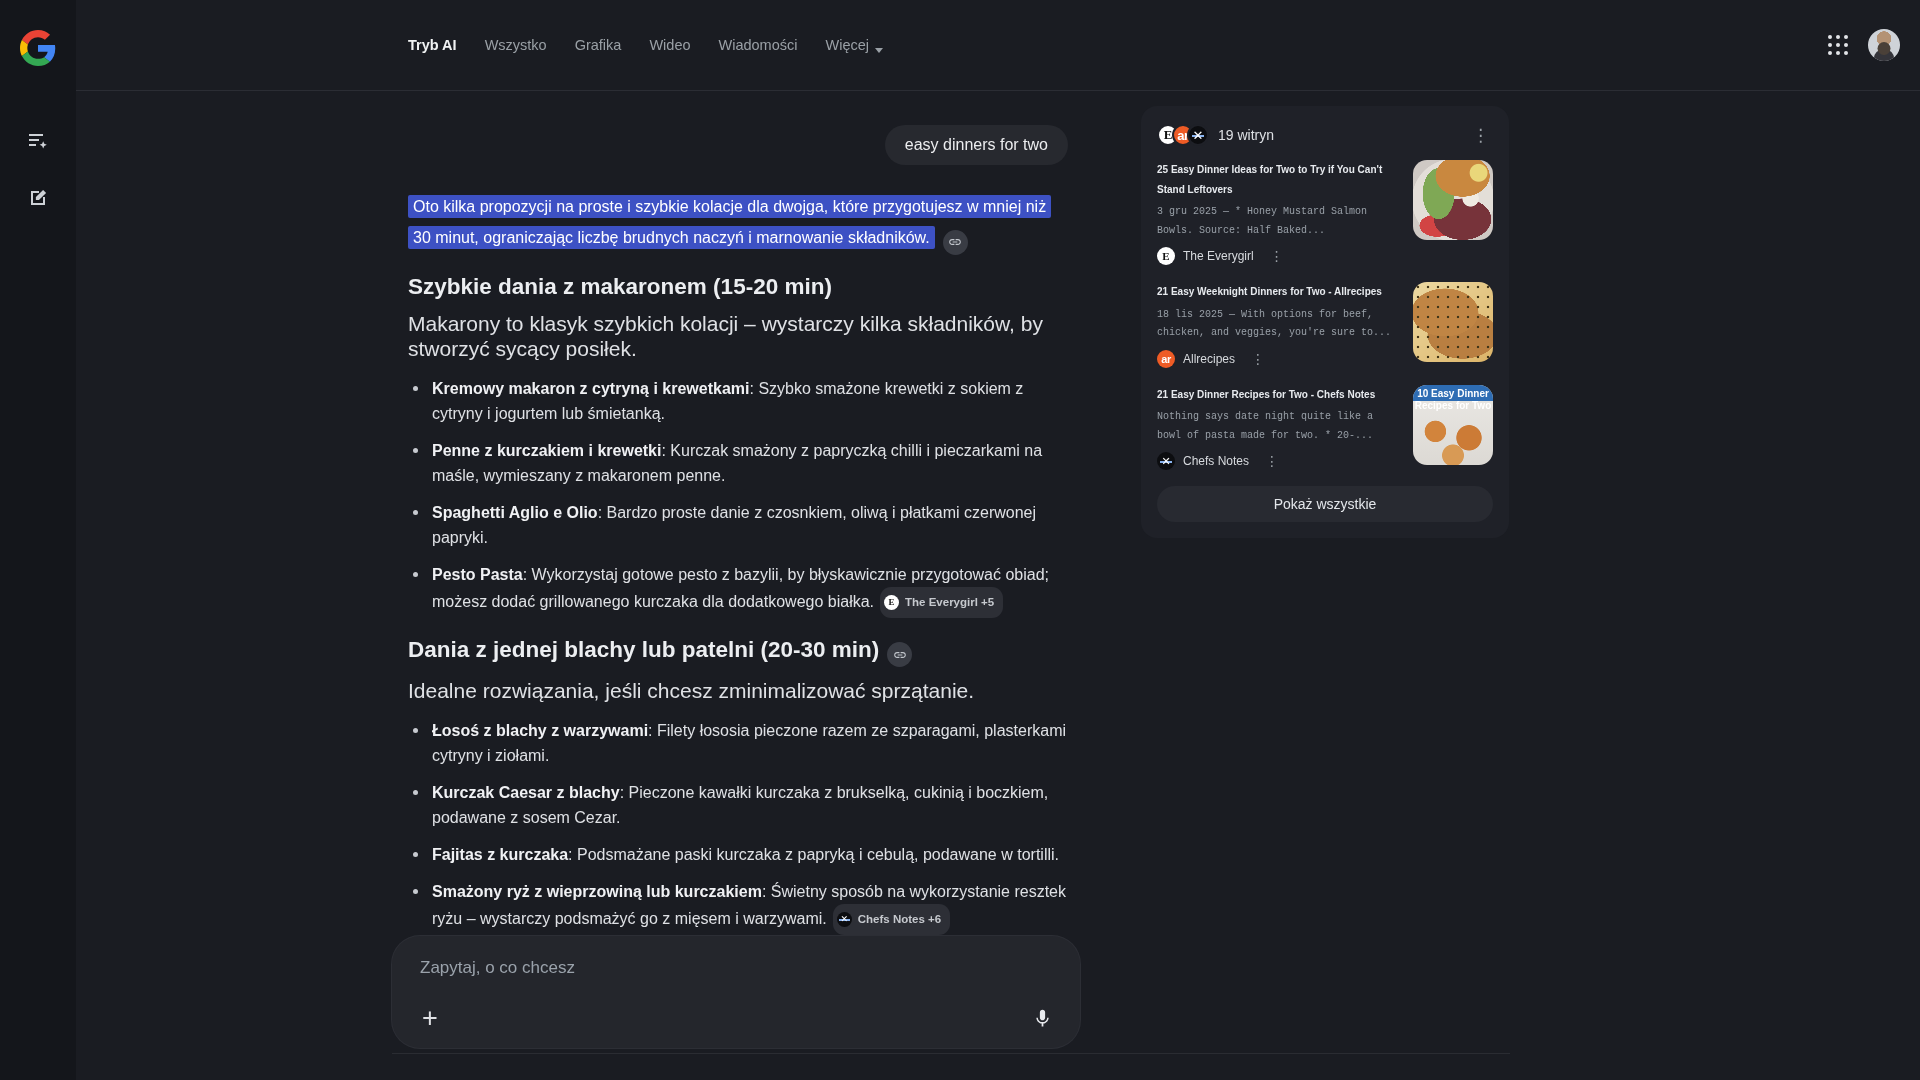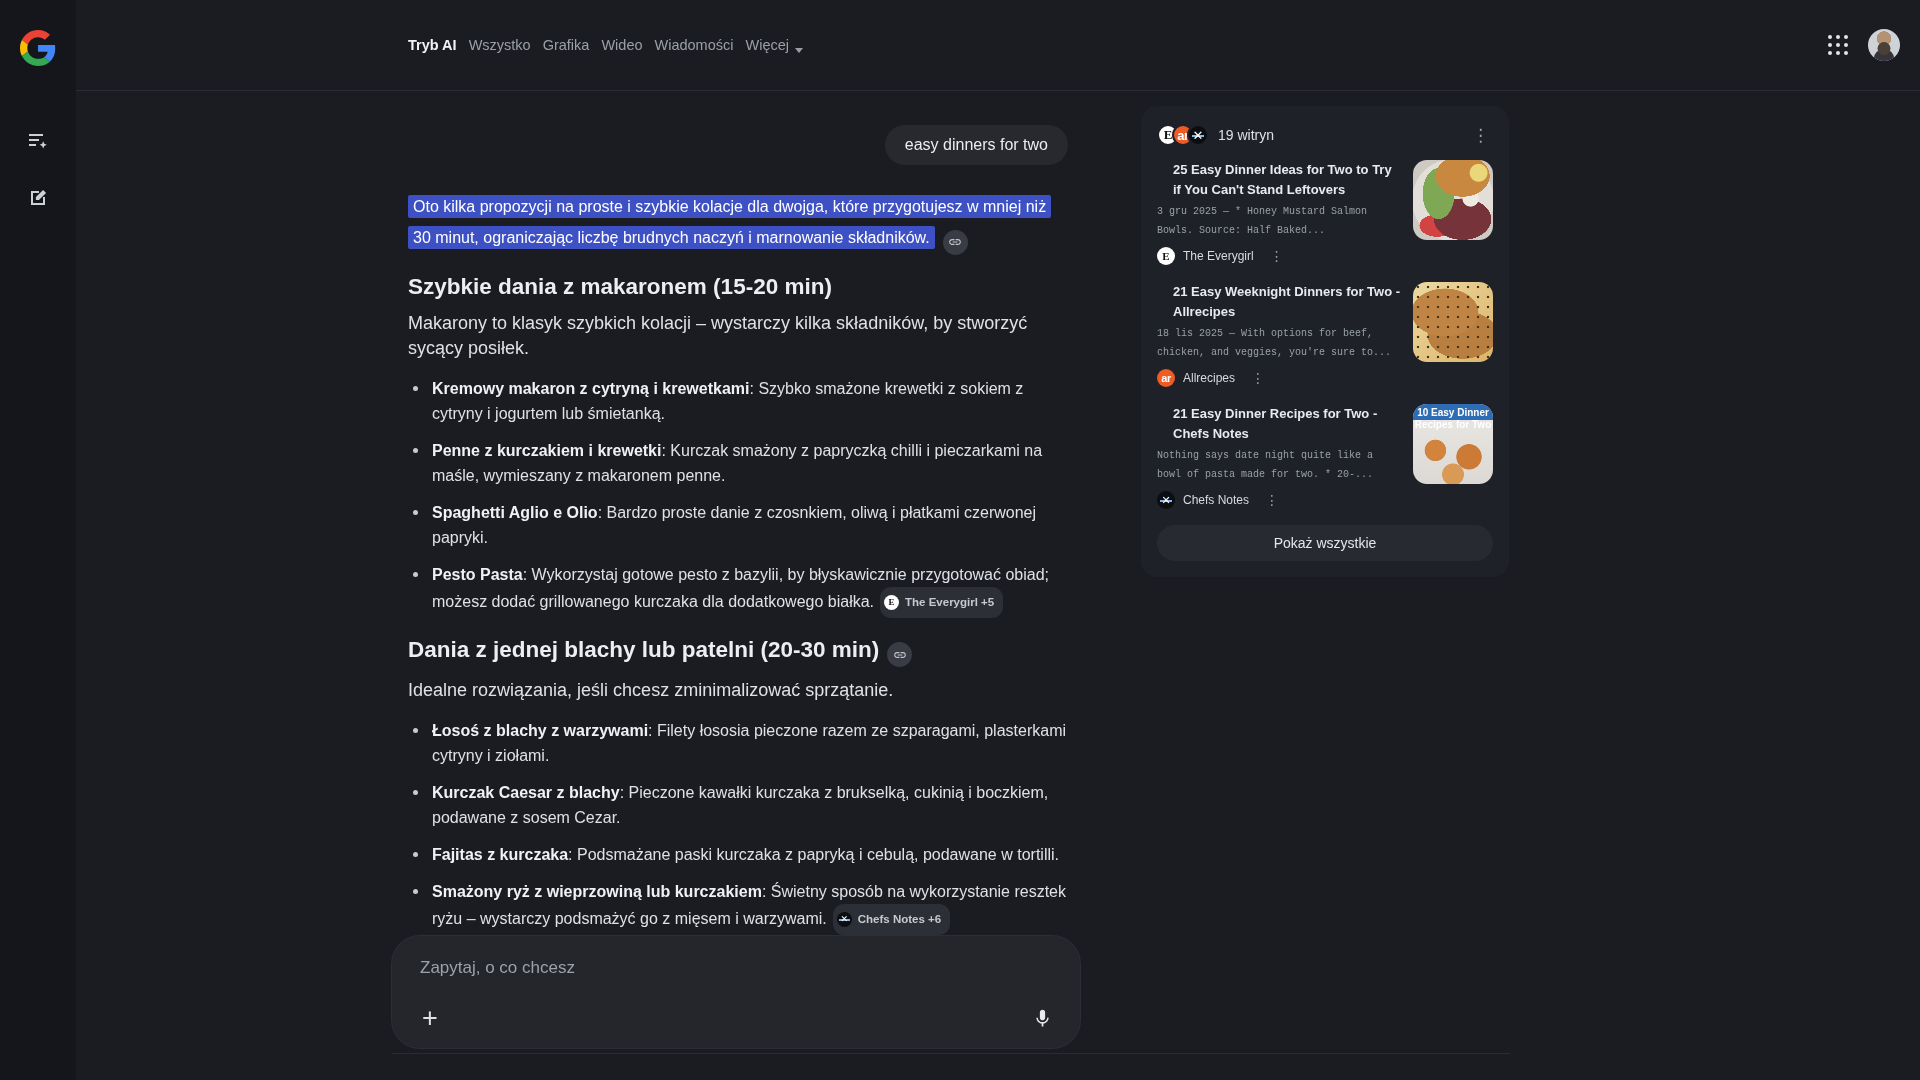--- a/index.html
+++ b/index.html
@@ -12,21 +12,21 @@
   .rail-btn { position:absolute; left:20px; width:36px; height:36px; display:flex;
     align-items:center; justify-content:center; border-radius:8px; cursor:pointer; }
   .rail-btn svg { width:24px; height:24px; fill:#cdd1d6; }
   .rail-btn.history { top:122px; }
   .rail-btn.compose { top:180px; }
 
   
   .header { position:absolute; left:76px; top:0; right:0; height:91px;
     border-bottom:1px solid #2b2d34; }
   .tabs { position:absolute; left:332px; top:0; height:90px; display:flex;
-    align-items:center; gap:12px; }
+    align-items:center; gap:28px; }
   .tab { font-size:14.5px; color:#9aa0a6; cursor:pointer; white-space:nowrap; }
   .tab.active { color:#f1f3f4; font-weight:700; }
   .more { display:flex; align-items:flex-end; gap:6px; }
   .caret { width:0; height:0; border-left:4.5px solid transparent;
     border-right:4.5px solid transparent; border-top:5px solid #9aa0a6; margin-top:2px; }
   .header-right { position:absolute; right:20px; top:0; height:90px; display:flex;
     align-items:center; gap:20px; }
   .apps { width:20px; height:20px; display:grid; grid-template-columns:repeat(3,1fr);
     gap:3.5px; cursor:pointer; }
   .apps i { width:4.2px; height:4.2px; border-radius:50%; background:#e2e4e8; }
@@ -43,21 +43,21 @@
     color:#ecedef; font-size:16px; }
   .intro { margin:26px 0 0; font-size:16px; line-height:31px; max-width:656px; }
   mark.hl { background:var(--highlight,#3d51c4); color:#fff; font-weight:500;
     padding:3px 5px; border-radius:2px; -webkit-box-decoration-break:clone; box-decoration-break:clone; }
   .link-btn { display:inline-flex; width:25px; height:25px; border-radius:50%;
     background:#393c44; align-items:center; justify-content:center; vertical-align:-6px;
     margin-left:8px; cursor:pointer; }
   .link-btn svg { width:14px; height:14px; fill:#c2c6cc; }
   h2.sec { margin:18px 0 0; font-size:22.5px; line-height:27px; font-weight:700; color:#eceef1; }
   h2.sec .link-btn { vertical-align:-5px; }
-  .sec-intro { margin:11px 0 0; font-size:18px; line-height:25px; color:#dfe1e5; max-width:650px; }
+  .sec-intro { margin:11px 0 0; font-size:21px; line-height:25px; color:#dfe1e5; max-width:650px; }
   ul.ai-list { list-style:none; margin:15px 0 0; padding:0; }
   ul.ai-list li { position:relative; padding-left:24px; margin-bottom:12px;
     font-size:16px; line-height:25px; color:#dfe1e5; max-width:662px; }
   ul.ai-list li::before { content:""; position:absolute; left:5px; top:10px; width:5px;
     height:5px; border-radius:50%; background:#c7cad0; }
   ul.ai-list b { color:#f0f1f4; font-weight:700; }
   .li-desc::before { content:": "; }
   .cite { display:inline-flex; align-items:center; gap:6px; background:#2d2f36;
     border-radius:11px; padding:3px 9px 3px 4px; font-size:11.5px; font-weight:700;
     color:#c6c9ce; margin-left:6px; vertical-align:2px; cursor:pointer; white-space:nowrap; }
@@ -80,21 +80,21 @@
     border-radius:16px; padding:14px 16px 16px; }
   .panel-head { display:flex; align-items:center; height:30px; }
   .fav-stack { display:flex; }
   .fav-stack .fav + .fav { margin-left:-7px; }
   .panel-count { margin-left:9px; font-size:14px; color:#dde0e4; }
   .dots { margin-left:auto; color:#9aa0a6; font-size:17px; line-height:1; cursor:pointer;
     padding:2px 4px; }
   .cards { margin-top:10px; display:flex; flex-direction:column; gap:17px; }
   .card { display:flex; cursor:pointer; }
   .card-text { flex:1; padding-right:12px; min-width:0; }
-  .card-title { font-size:13px; line-height:19.5px; font-weight:700; color:#e7eaee;margin-left:16px; }
+  .card-title { font-size:10px; line-height:19.5px; font-weight:700; color:#e7eaee; }
   .card-snippet { margin-top:4px; font-size:10px; line-height:18.5px; color:#99a0a8;font-family:Liberation Mono, monospace; }
   .card-src { margin-top:7px; display:flex; align-items:center; gap:8px; }
   .card-src .name { font-size:12px; color:#d7dade; }
   .card-src .dots { margin-left:4px; font-size:14px; }
   .thumb { width:80px; height:80px; border-radius:14px; flex:0 0 auto; overflow:hidden;
     position:relative; }
   .thumb1 { background:
     radial-gradient(circle at 82% 16%, #e9d77a 0 9%, transparent 10%),
     radial-gradient(ellipse 34% 26% at 62% 20%, #c9883f 0 99%, transparent 100%),
     radial-gradient(ellipse 20% 32% at 32% 42%, #7fa855 0 99%, transparent 100%),

